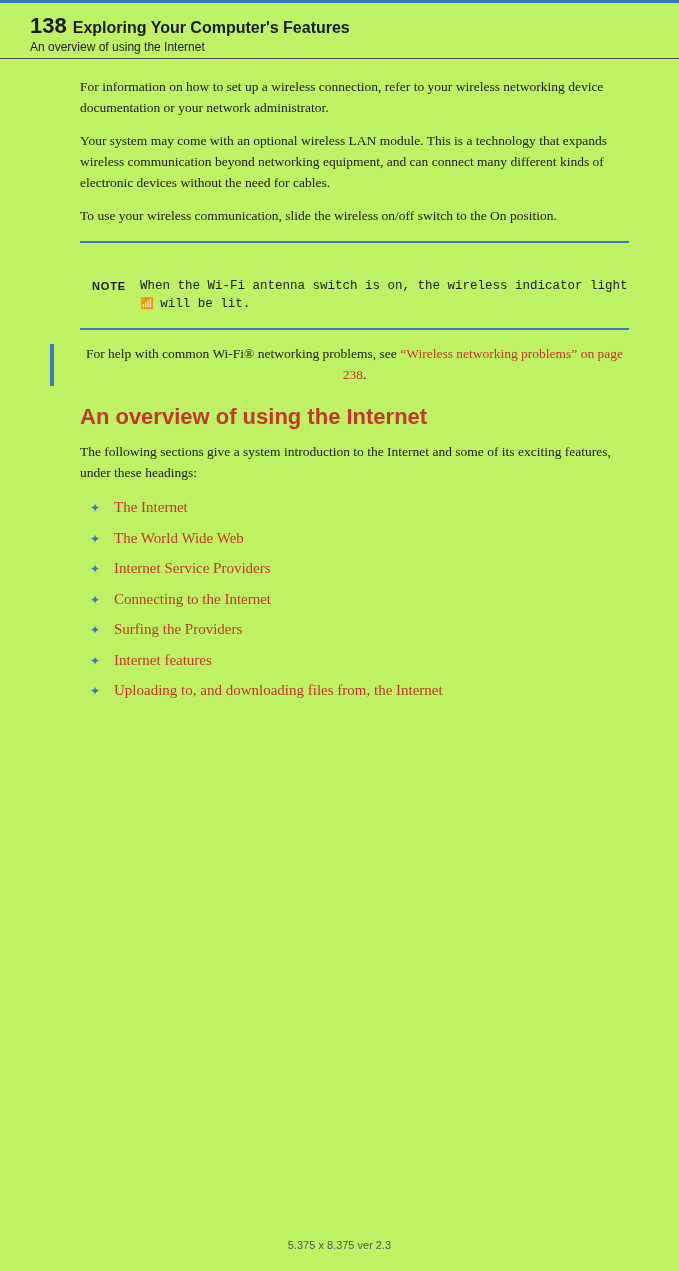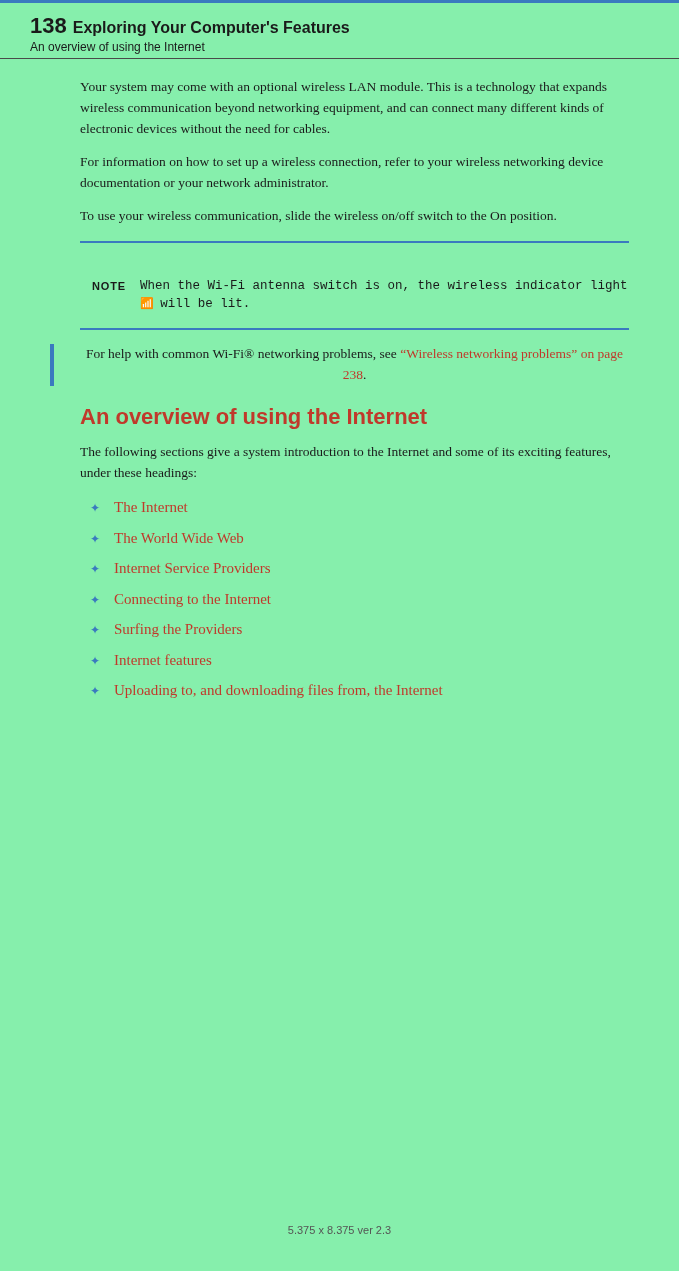--- a/index.html
+++ b/index.html
@@ -12,21 +12,21 @@
       font-size: 14px;
       color: #1a1a1a;
       position: relative;
     }
 
     .page-container {
       width: 679px;
       min-height: 1271px;
       padding: 0;
       position: relative;
-      background: #86efac;
+      background: #bef264;
     }
 
     
     .page-header {
       padding: 10px 30px 4px 30px;
       border-bottom: 1px solid #4a4a4a;
     }
 
     .header-top-line {
       display: flex;
@@ -156,21 +156,21 @@
 
     .bullet-link {
       color: #c0392b;
       text-decoration: none;
       font-size: 15px;
     }
 
     
     .page-footer {
       position: absolute;
-      bottom: 35px;
+      bottom: 20px;
       left: 0;
       right: 0;
       text-align: center;
       font-size: 11px;
       color: #555;
       font-family: Arial, sans-serif;
     }
 
     .content-with-bar {
       position: relative;
@@ -187,22 +187,22 @@
   <div class="page-header">
     <div class="header-top-line">
       <span class="page-number">138</span>
       <span class="header-chapter-title">Exploring Your Computer's Features</span>
     </div>
     <div class="header-section-title">An overview of using the Internet</div>
   </div>
 
   <div class="content-area">
 
+    <p class="body-text">For information on how to set up a wireless connection, refer to your wireless networking device documentation or your network administrator.</p>
     <p class="body-text">Your system may come with an optional wireless LAN module. This is a technology that expands wireless communication beyond networking equipment, and can connect many different kinds of electronic devices without the need for cables.</p>
-    <p class="body-text">For information on how to set up a wireless connection, refer to your wireless networking device documentation or your network administrator.</p>
     <p class="body-text">To use your wireless communication, slide the wireless on/off switch to the On position.</p>
 
     <div class="blue-rule"></div>
 
     <div class="note-box">
       <span class="note-label">NOTE</span>
       <span class="note-content">
         <span>When the Wi-Fi antenna switch is on, the wireless indicator light</span>
         <span class="wifi-icon"> 📶 </span>
         <span>will be lit.</span>

